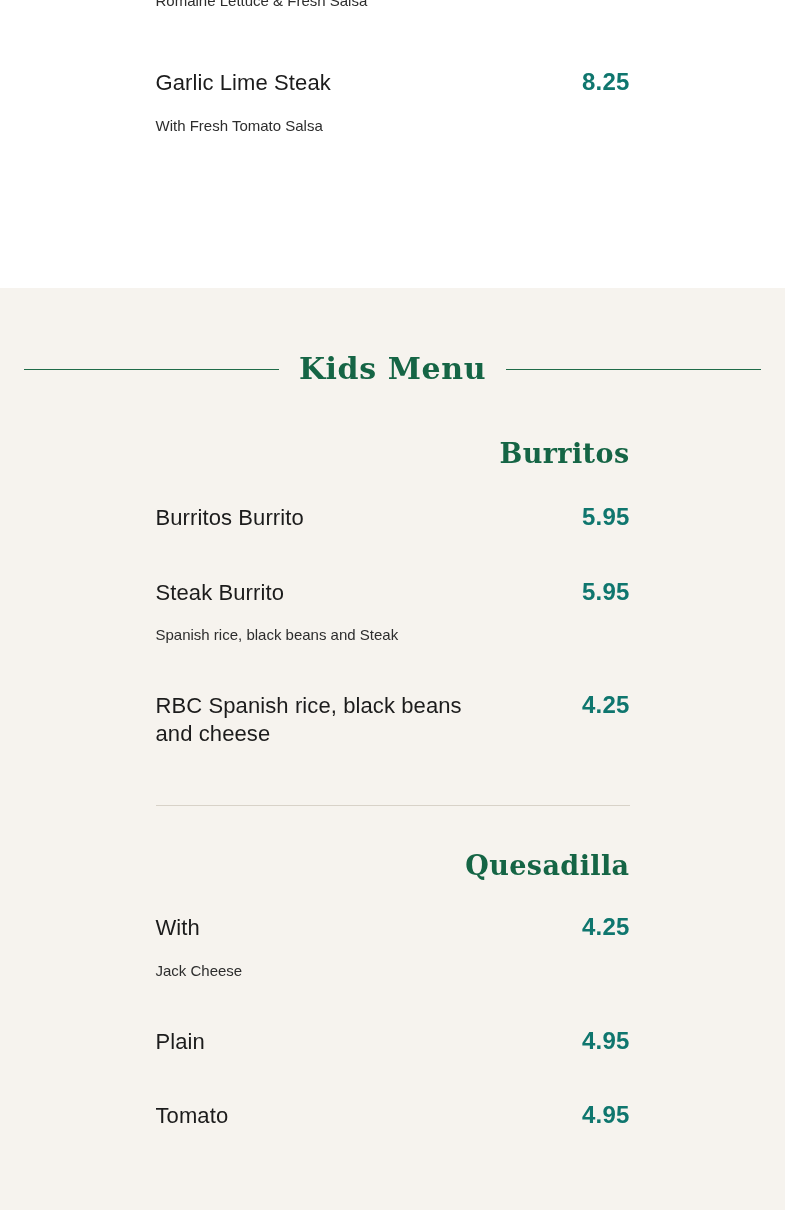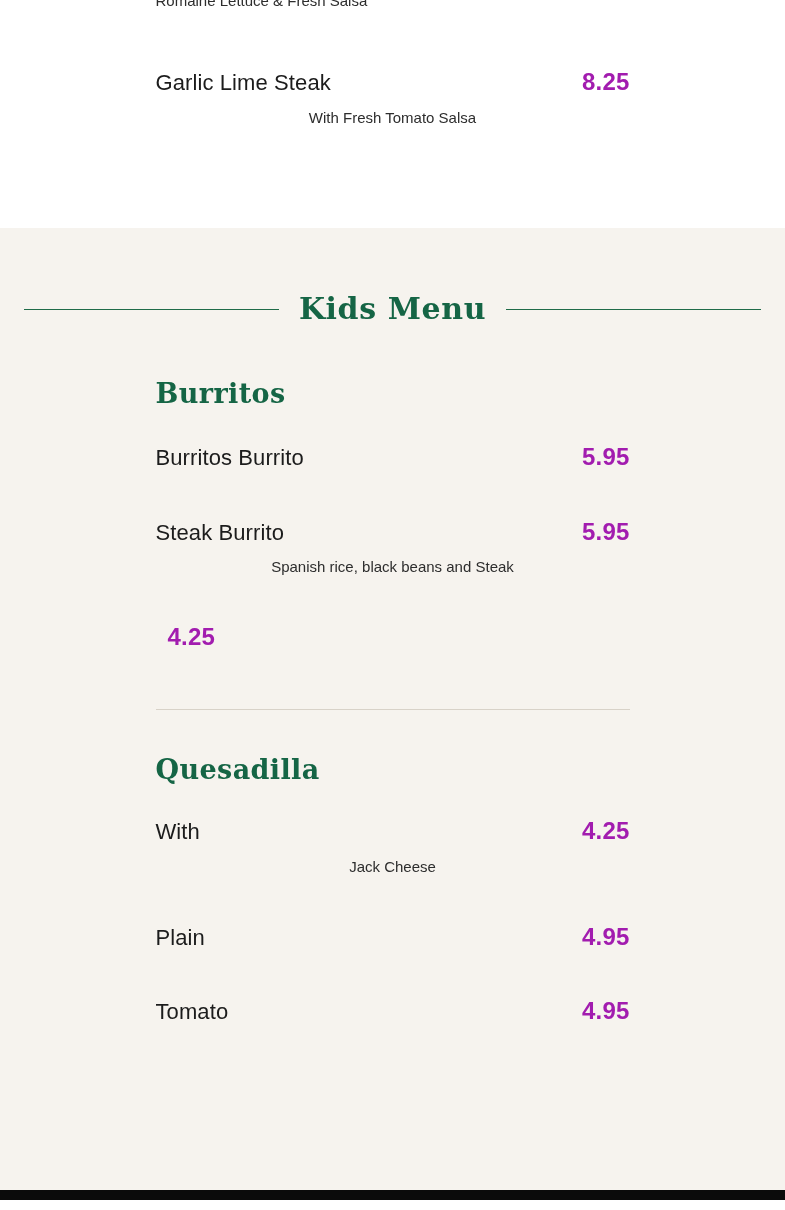--- a/index.html
+++ b/index.html
@@ -13,66 +13,65 @@
     font-family: "Liberation Sans", sans-serif;
     color: #1a1a1a;
     overflow: hidden;
     position: relative;
   }
 
   
   .top-section {
     background: #ffffff;
     padding: 0;
-    height: 228px;
+    height: 288px;
     box-sizing: border-box;
     position: relative;
   }
 
   .menu-wrap {
     width: 474px;
     margin: 0 auto;
     position: relative;
   }
 
   .item {
     position: relative;
     margin: 0;
-    text-align: center;
   }
 
   .item-row {
     display: flex;
     align-items: baseline;
     justify-content: space-between;
   }
 
   .item-name {
     font-size: 22px;
     font-weight: 400;
     color: #1c1c1c;
     line-height: 1.25;
     letter-spacing: 0.1px;
     max-width: 330px;
   }
 
   .item-price {
     font-size: 24px;
     font-weight: 700;
-    color: #a21caf;
+    color: #0f766e;
     letter-spacing: 0.2px;
     white-space: nowrap;
     padding-left: 12px;
   }
 
   .item-desc {
     font-size: 15px;
     color: #2d2d2d;
     line-height: 1.4;
-    margin-top: 10px;
+    margin-top: 18px;
     font-weight: 400;
   }
 
   .partial-desc {
     font-size: 15px;
     color: #2d2d2d;
     line-height: 1.4;
     position: absolute;
     top: -10px;
     left: 0;
@@ -117,20 +116,21 @@
     background: #f6f3ee;
   }
 
   .cat-title {
     font-family: "DejaVu Serif", serif;
     font-weight: 700;
     font-size: 27px;
     color: #156545;
     letter-spacing: 0.4px;
     margin: 0;
+    text-align: right;
   }
 
   .kids-wrap {
     width: 474px;
     margin: 0 auto;
   }
 
   .divider {
     height: 1px;
     background: #d8d2c8;
@@ -191,20 +191,21 @@
       <div class="item-row">
         <div class="item-name">Steak Burrito</div>
         <div class="item-price">5.95</div>
       </div>
       <div class="item-desc"> Spanish rice, black beans and Steak</div>
     </div>
 
     <div style="height:46px"></div>
     <div class="item">
       <div class="item-row">
+        <div class="item-name">RBC Spanish rice, black beans and cheese</div>
         <div class="item-price">4.25</div>
       </div>
     </div>
 
     <div style="height:58px"></div>
     <div class="divider"></div>
 
     <div style="height:44px"></div>
     <h2 class="cat-title">Quesadilla</h2>
 

